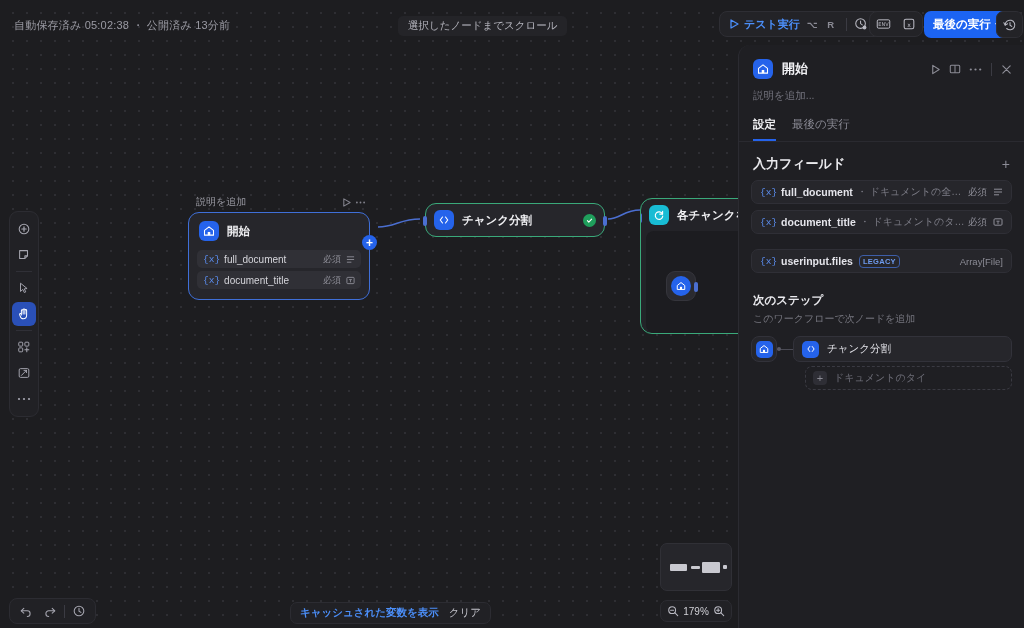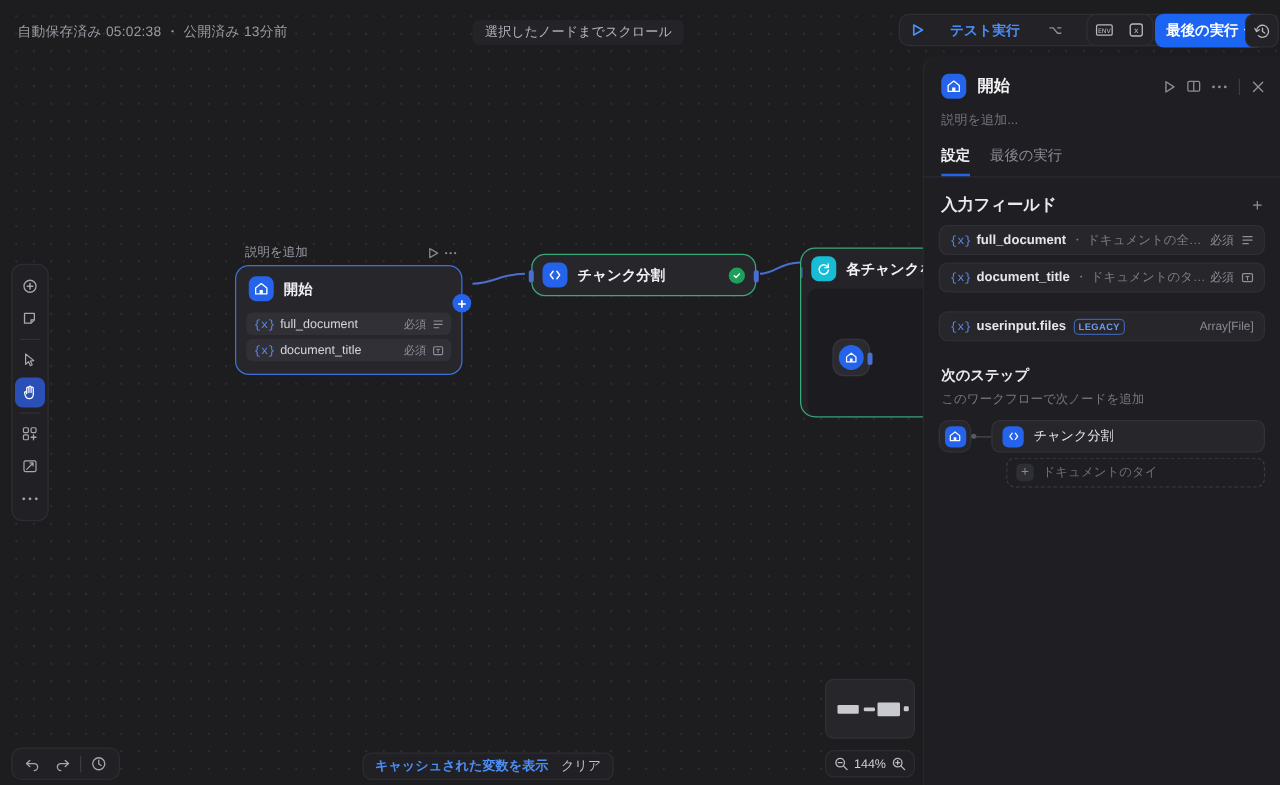--- a/index.html
+++ b/index.html
@@ -22,33 +22,33 @@
   }
 
   
   .topbar { position: absolute; top: 0; left: 0; width: 912px; height: 40px; }
   .autosave {
     position: absolute; left: 14px; top: 18px;
     font-size: 11px; color: #9a9aa3; letter-spacing: .2px;
     white-space: nowrap;
   }
   .scroll-pill {
-    position: absolute; left: 378px; top: 16px;
+    position: absolute; left: 398px; top: 16px;
     height: 20px; padding: 0 10px;
     display: flex; align-items: center;
     background: #242428; border-radius: 5px;
     font-size: 10.5px; color: #b5b5be; white-space: nowrap;
   }
   .tr-group {
     position: absolute; display: flex; align-items: center;
     background: #232327; border: 1px solid #2e2e34;
     border-radius: 8px; height: 26px;
   }
   .run-btn {
-    display: flex; align-items: center; gap: 21px;
+    display: flex; align-items: center; gap: 5px;
     height: 100%; padding: 0 8px 0 9px;
     font-size: 11px; font-weight: bold; color: #4b8ef8; white-space: nowrap;
   }
   .kbd {
     display: inline-flex; align-items: center; justify-content: center;
     min-width: 12px; height: 14px; padding: 0 2px;
     font-size: 9.5px; color: #8b8b95;
   }
   .ibtn {
     display: flex; align-items: center; justify-content: center;
@@ -523,21 +523,21 @@
     <span class="mm-bar" style="left:62px; top:21px; width:4px; height:4px;"></span>
   </div>
   <div class="zoombar">
     <span>
       <svg width="12" height="12" viewBox="0 0 14 14">
           <circle cx="6" cy="6" r="4" fill="none" stroke="#b9b9c2" stroke-width="1.2"></circle>
           <path d="M9 9 L12.5 12.5" stroke="#b9b9c2" stroke-width="1.2" stroke-linecap="round"></path>
           <path d="M4.2 6h3.6" stroke="#b9b9c2" stroke-width="1.2" stroke-linecap="round"></path>
         </svg>
     </span>
-    <span class="zoom-val">144%</span>
+    <span class="zoom-val">179%</span>
     <span>
       <svg width="12" height="12" viewBox="0 0 14 14">
           <circle cx="6" cy="6" r="4" fill="none" stroke="#b9b9c2" stroke-width="1.2"></circle>
           <path d="M9 9 L12.5 12.5" stroke="#b9b9c2" stroke-width="1.2" stroke-linecap="round"></path>
           <path d="M4.2 6h3.6M6 4.2v3.6" stroke="#b9b9c2" stroke-width="1.2" stroke-linecap="round"></path>
         </svg>
     </span>
   </div>
 
   <div class="panel">

